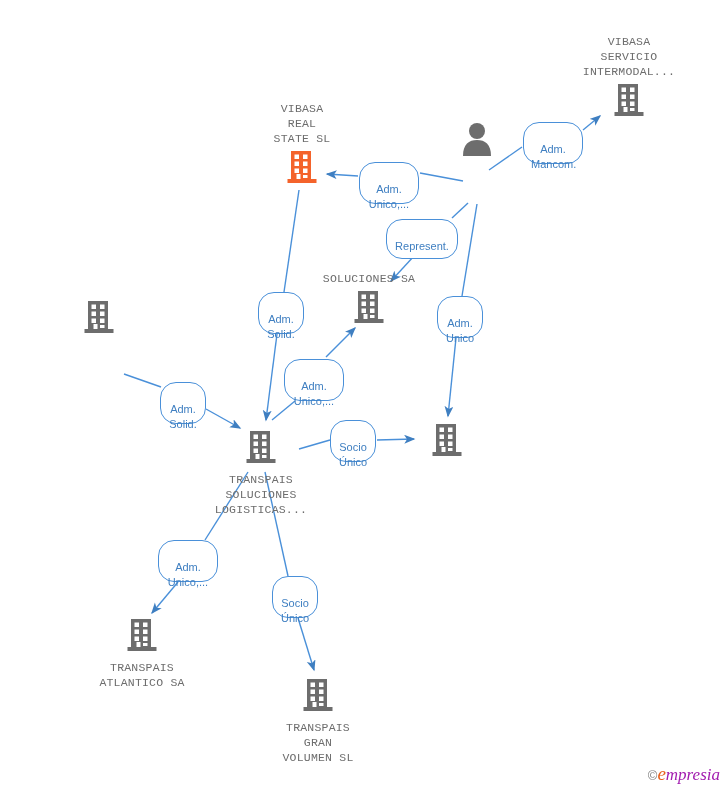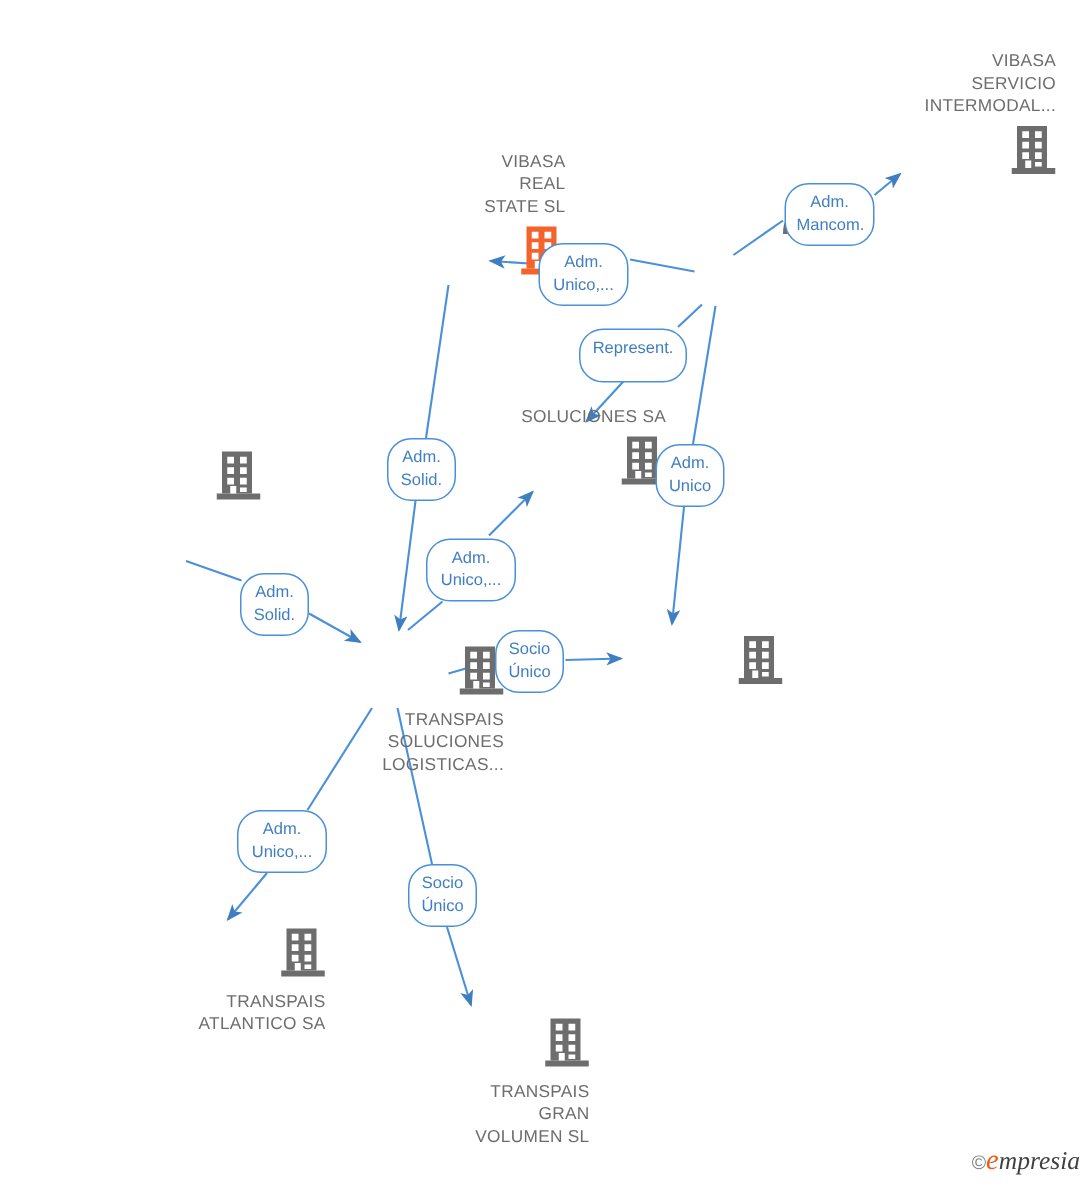--- a/index.html
+++ b/index.html
@@ -25,45 +25,46 @@
     position: absolute;
     top: 0; left: 0;
     width: 728px;
     height: 795px;
     pointer-events: none;
   }
   .node {
     position: absolute;
     width: 150px;
     margin-left: -75px;
-    text-align: right;
+    text-align: center;
     font-size: 11.5px;
     line-height: 15px;
     color: #6d6d6d;
     letter-spacing: 0.2px;
+    font-family: Liberation Mono, monospace;
   }
   .node .node-label {
     display: block;
     white-space: pre-line;
   }
   .node .node-icon {
     display: block;
     margin: 0 auto;
   }
   .node.label-above .node-label { margin-bottom: 4px; }
   .node.label-below .node-label { margin-top: 4px; }
   .edge-label {
     position: absolute;
     border: 1.5px solid #4a90d9;
     border-radius: 16px;
     background: #ffffff;
     color: #3f7fc1;
     font-size: 11px;
     line-height: 15px;
-    padding: 5px 7px;
+    padding: 19px 7px;
     text-align: center;
     white-space: pre-line;
     box-sizing: border-box;
   }
   .watermark {
     position: absolute;
     right: 8px;
     bottom: 10px;
     font-size: 15px;
     white-space: nowrap;
@@ -73,21 +74,21 @@
     color: #7f7f7f;
     font-size: 13px;
     font-family: "Liberation Sans", sans-serif;
   }
   .watermark .brand-e {
     color: #e8601c;
     font-style: italic;
     font-size: 19px;
   }
   .watermark .brand-rest {
-    color: #404040;
+    color: #a21caf;
     font-style: italic;
     font-size: 17px;
   }
 </style>
 </head>
 <body>
 
 <div id="graph-canvas">
 
   <svg class="edge-layer" viewBox="0 0 728 795" xmlns="http://www.w3.org/2000/svg">

